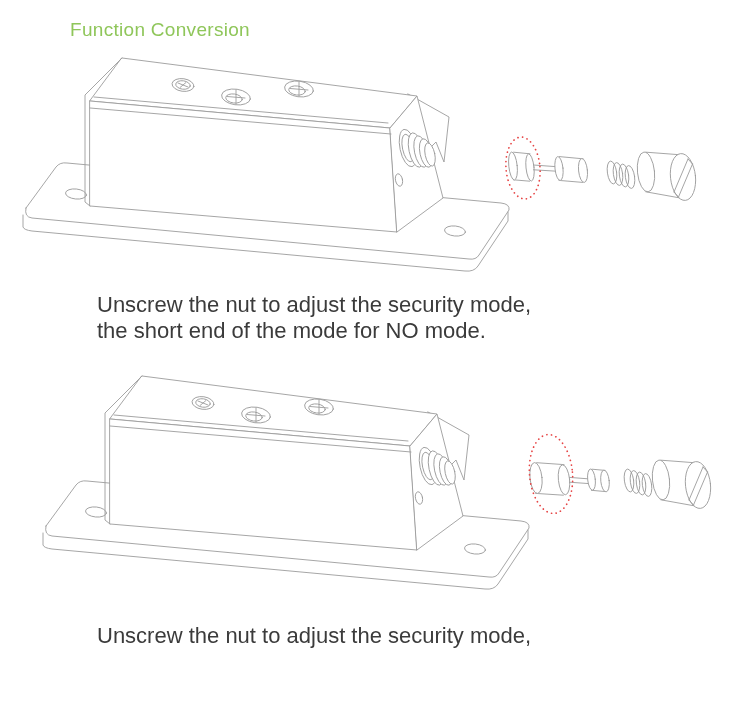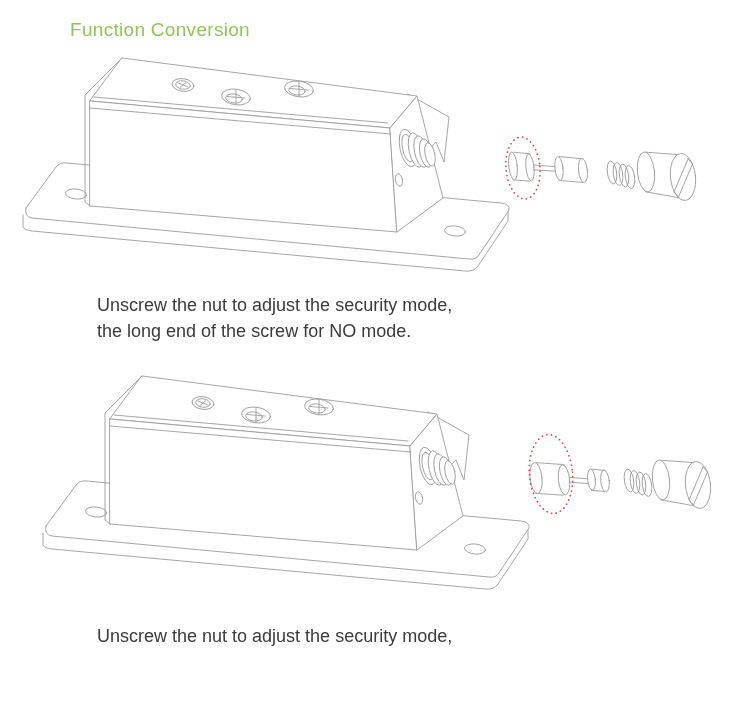--- a/index.html
+++ b/index.html
@@ -14,21 +14,21 @@
     font-family:"Liberation Sans","DejaVu Sans",sans-serif;
   }
   .page-title{
     position:absolute;left:54px;top:3px;margin:16px;
     font-size:19px;font-weight:400;letter-spacing:.3px;
     color:var(--title_green);
   }
   .art{position:absolute;left:0;top:0;}
   .caption{
     position:absolute;left:97px;
-    font-size:18px;line-height:26px;color:var(--caption_text);
+    font-size:22px;line-height:26px;color:var(--caption_text);
     white-space:nowrap;
   }
   .caption-no{top:292px;}
   .caption-nc{top:623px;}
   
   .ln{fill:none;stroke:var(--line_gray);stroke-width:.9;stroke-linecap:round;stroke-linejoin:round;}
   .lnf{fill:#ffffff;stroke:var(--line_gray);stroke-width:.9;stroke-linecap:round;stroke-linejoin:round;}
   .hl{fill:none;stroke:var(--highlight_red);stroke-width:1.7;stroke-dasharray:0.1 4.6;stroke-linecap:round;}
 </style>
 </head>
@@ -158,20 +158,20 @@
         <ellipse class="lnf" cx="698" cy="485" rx="12.5" ry="23.5" transform="rotate(-6 698 485)"></ellipse>
         <path class="ln" d="M703,467 L689,500 M707.5,472 L693.5,505 M703,467 L707.5,472 M689,500 L693.5,505"></path>
       </g>
 
       <ellipse class="hl" cx="551" cy="474" rx="21.5" ry="39.5" transform="rotate(-5 551 474)"></ellipse>
     </g>
   </svg>
 
   <div class="caption caption-no">
     <span>Unscrew the nut to adjust the security mode,</span><br>
-    <span>the long end of the screw for NO mode.</span>
+    <span>the short end of the mode for NO mode.</span>
   </div>
 
   <div class="caption caption-nc">
     <span>Unscrew the nut to adjust the security mode,</span><br>
   </div>
 
 </div>
 
 </body></html>

